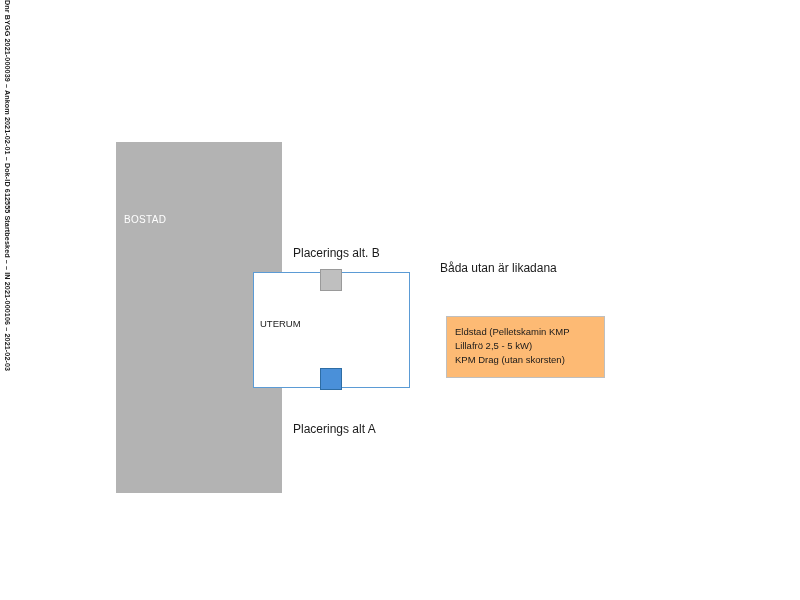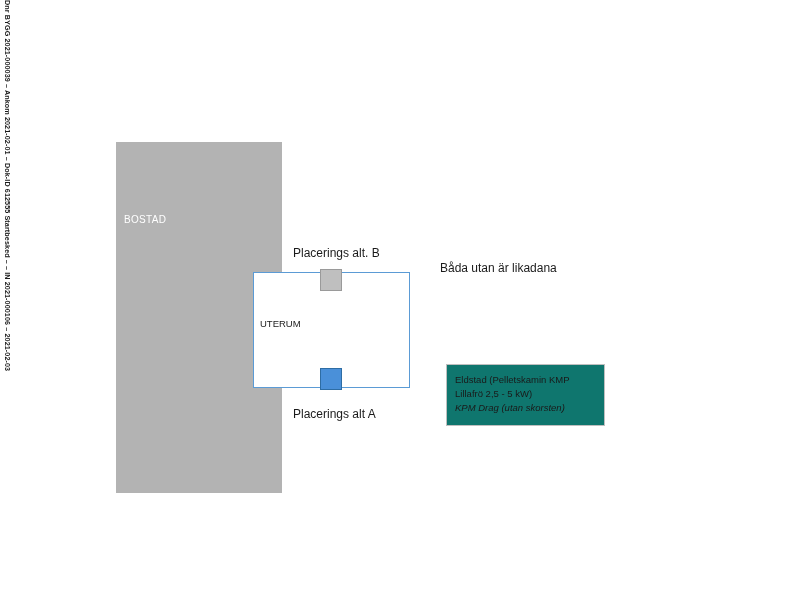--- a/index.html
+++ b/index.html
@@ -99,45 +99,44 @@
   }
 
   
   .annot {
     position: absolute;
     font-size: 12px;
     color: #1a1a1a;
     white-space: nowrap;
   }
   #label-alt-b { left: 293px; top: 246px; }
-  #label-alt-a { left: 293px; top: 407px; }
+  #label-alt-a { left: 293px; top: 422px; }
   #label-both-sides { left: 440px; top: 261px; }
 
   
   #spec-box {
     position: absolute;
     left: 446px;
     top: 316px;
     width: 159px;
     height: 62px;
     border: 1px solid #bfbfbf;
-    background: #0f766e;
+    background: #fdba74;
     box-sizing: border-box;
-    margin-top: 48px;
   }
   #spec-box .spec-line {
     position: absolute;
     left: 8px;
     font-size: 9.5px;
     color: #1a1a1a;
     white-space: nowrap;
   }
   #spec-line-0 { top: 9px; }
   #spec-line-1 { top: 23px; }
-  #spec-line-2 { top: 37px; font-style: italic; }
+  #spec-line-2 { top: 37px; }
 </style>
 </head>
 <body>
 
 <div id="canvas">
 
   <div id="stamp">
     <span class="stamp-text">Dnr BYGG 2021-000039 – Ankom 2021-02-01 – Dok-ID 612555   Startbesked –  – IN 2021-000106 – 2021-02-03</span>
   </div>
 

